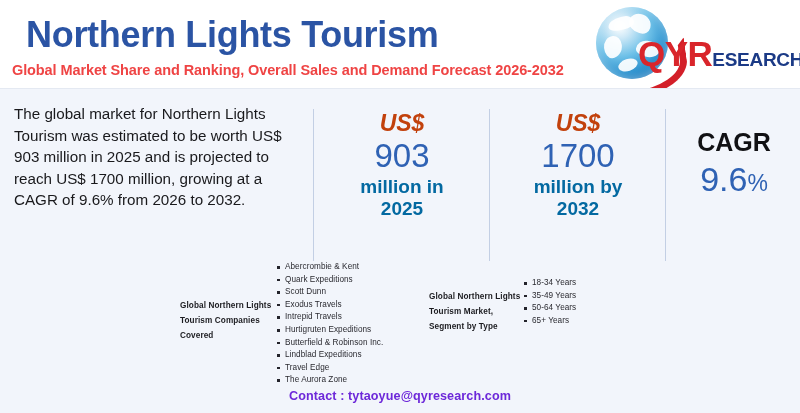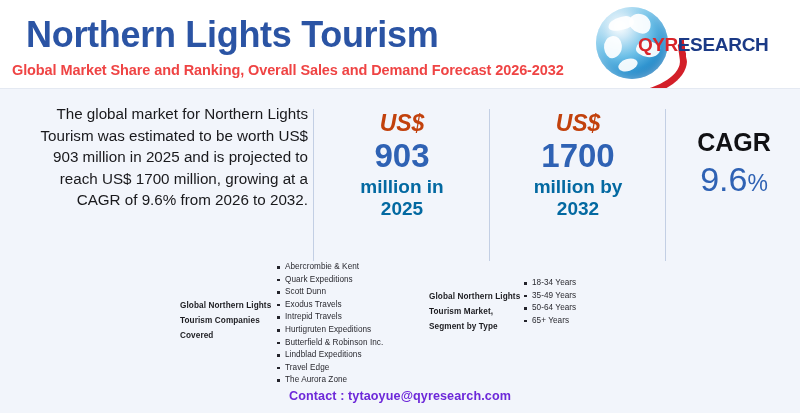--- a/index.html
+++ b/index.html
@@ -102,21 +102,21 @@
     transform: rotate(-8deg);
   }
   .logo-text {
     position: absolute;
     left: 52px;
     top: 30px;
     white-space: nowrap;
     font-weight: bold;
   }
   .logo-qyr {
-    font-size: 19px;
+    font-size: 35px;
     color: #d9252b;
     letter-spacing: -0.5px;
   }
   .logo-research {
     font-size: 19px;
     color: #1b3a86;
     letter-spacing: -0.3px;
   }
 
   
@@ -133,21 +133,21 @@
 
   
   .summary {
     position: absolute;
     left: 14px;
     top: 14px;
     width: 294px;
     font-size: 15.2px;
     line-height: 1.42;
     color: #19191c;
-    text-align: right;
+    text-align: left;
   }
 
   .vdiv {
     position: absolute;
     top: 20px;
     width: 1px;
     height: 152px;
     background: #c3cfe4;
   }
   .vdiv.d1 { left: 313px; }
@@ -167,21 +167,21 @@
 
   .stat-lead {
     font-size: 23px;
     font-weight: bold;
     line-height: 1.12;
     color: #c2410c;
     font-style: italic;
   }
   .stat-num {
     font-size: 33px;
-    font-weight: bold;
+    font-weight: normal;
     line-height: 1.18;
     color: #2f62b4;
   }
   .stat-tail {
     font-size: 19px;
     font-weight: bold;
     line-height: 1.2;
     color: #0369a1;
   }
   .cagr-label {

